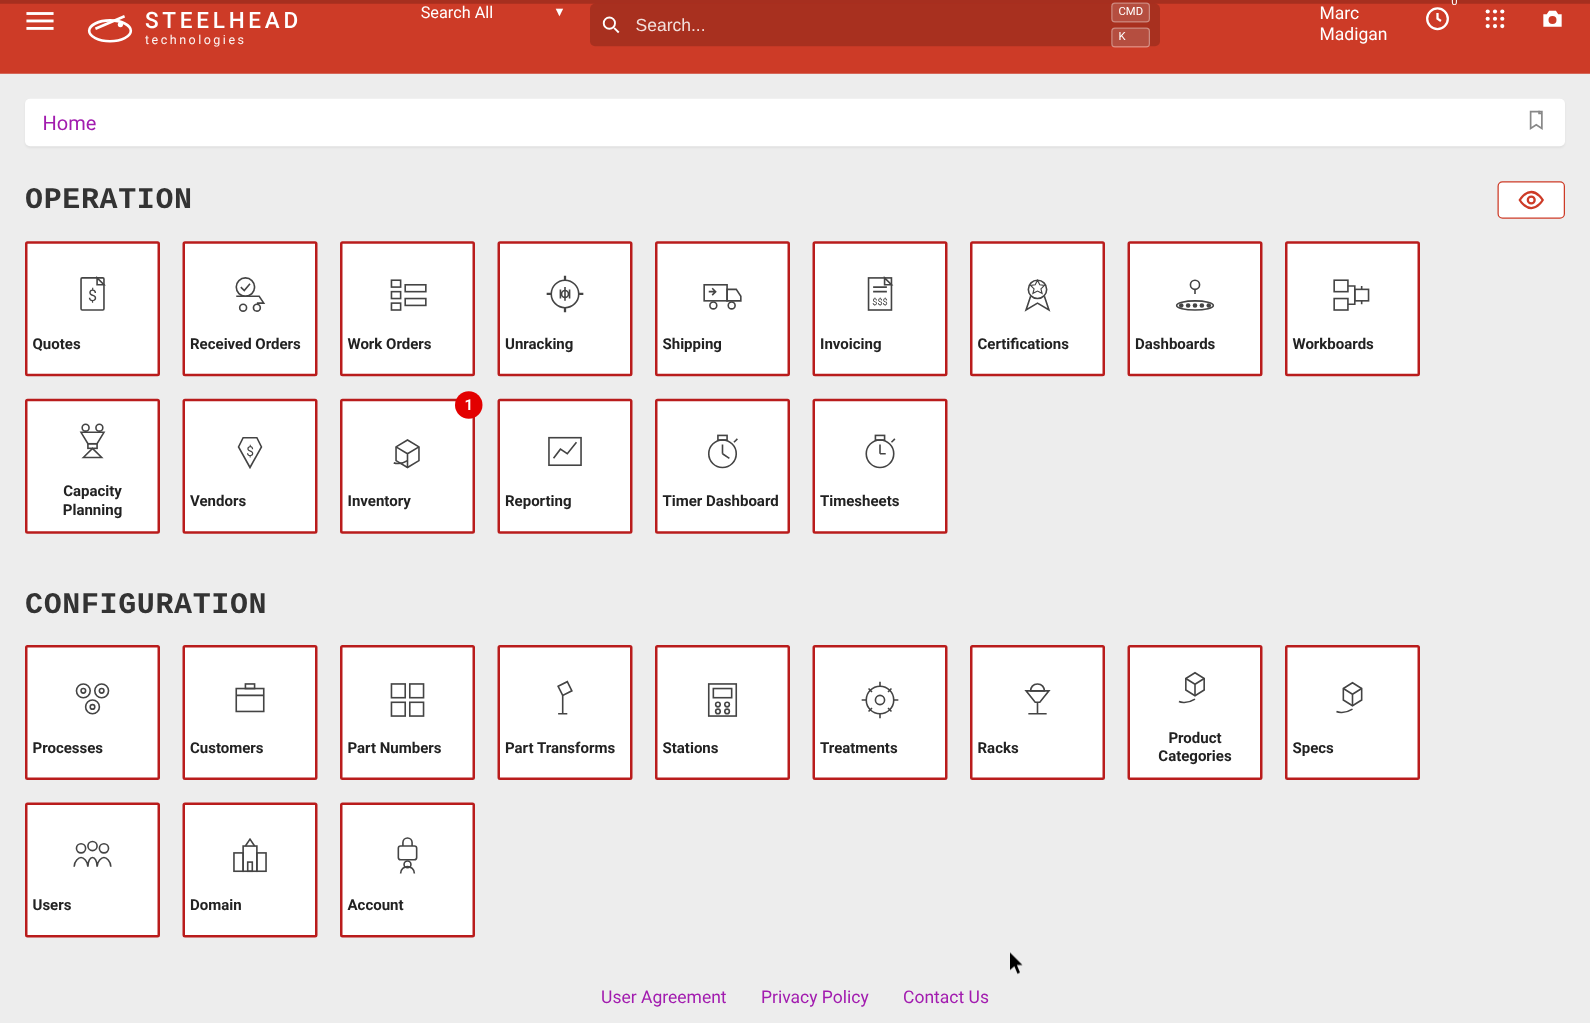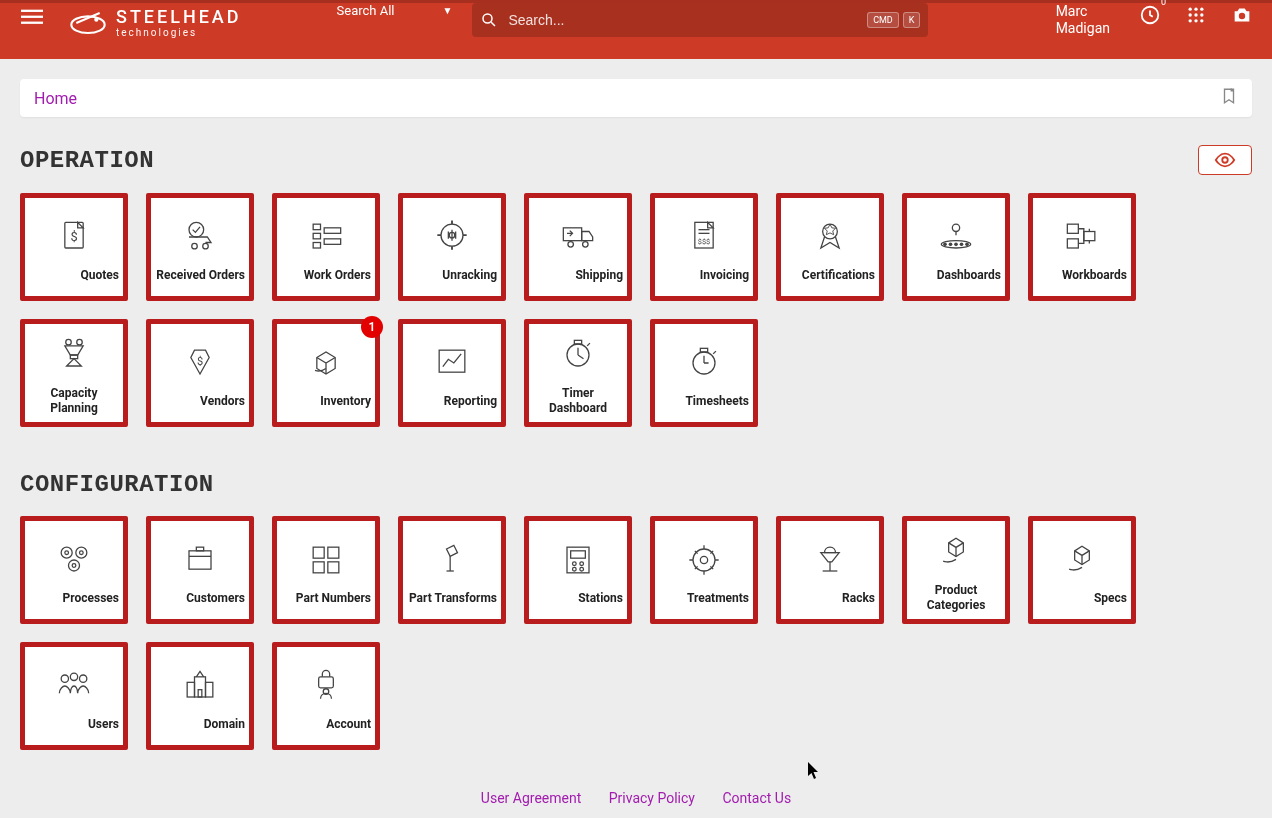--- a/index.html
+++ b/index.html
@@ -40,21 +40,21 @@
   .search-box input {
     background: transparent;
     border: none;
     outline: none;
     color: #fff;
     font-size: 14px;
     flex: 1;
     margin-left: 10px;
   }
   .search-box input::placeholder { color: rgba(255,255,255,0.85); }
-  .kbd-group { display:flex; gap:4px; }
+  .kbd-group { display:flex; gap:4px;flex-direction:column; }
   .kbd {
     background: rgba(255,255,255,0.15);
     border: 1px solid rgba(255,255,255,0.35);
     border-radius: 3px;
     font-size: 9px;
     padding: 2px 5px;
     color: #fff;
   }
   .spacer { flex:1; }
   .user-block { display:flex; flex-direction:column; line-height:1.2; font-size:14px; margin-right: 20px; }
@@ -80,25 +80,25 @@
     border: 1px solid #cd3b27;
     border-radius: 4px;
     display:flex; align-items:center; justify-content:center;
     background:#fff;
     cursor:pointer;
   }
   .tile-grid { display:flex; flex-wrap:wrap; gap: 18px; margin-top: 18px; }
   .tile {
     width: 108px; height: 108px;
     background:#fff;
-    border:5px solid #b91c1c;
+    border:2px solid #b91c1c;
     border-radius:2px;
     display:flex;
     flex-direction:column;
-    align-items:flex-end;
+    align-items:flex-start;
     justify-content:center;
     cursor:pointer;
     position:relative;
     padding: 6px 4px;
     text-align:center;
   }
   .tile .icon-wrap {
     flex: 0 0 50px;
     display:flex; align-items:center; justify-content:center;
     width:100%;

